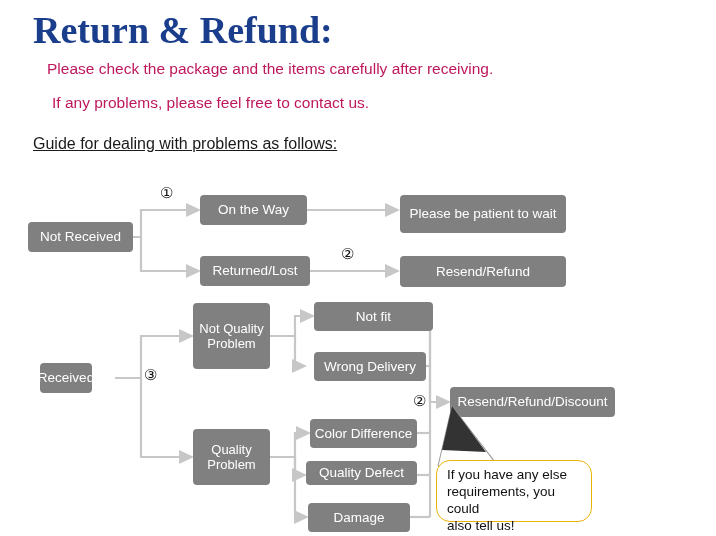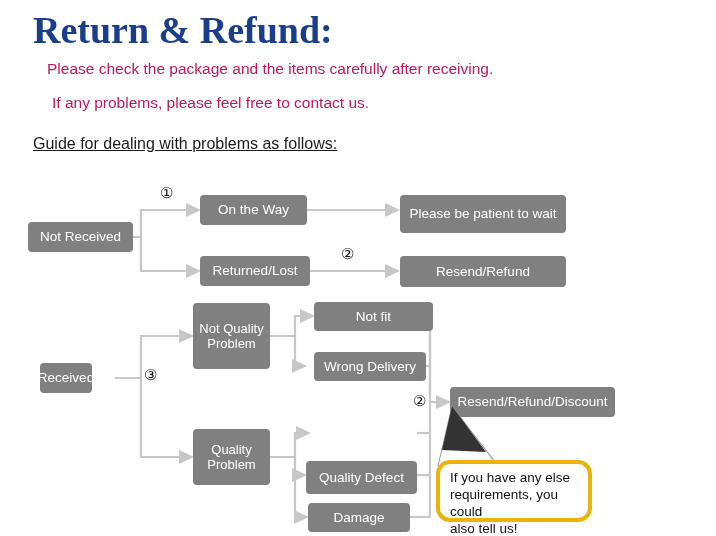--- a/index.html
+++ b/index.html
@@ -70,21 +70,21 @@
   .node.tall { font-size: 13px; }
   .circnum {
     position: absolute;
     font-size: 15px;
     color: #111111;
     z-index: 4;
   }
   .callout {
     position: absolute;
     background: #ffffff;
-    border: 4px solid #eab308;
+    border: 1px solid #eab308;
     border-radius: 14px;
     color: #111111;
     font-size: 13.5px;
     line-height: 1.25;
     padding: 6px 10px;
     box-sizing: border-box;
     z-index: 5;
   }
   svg.lines {
     position: absolute;
@@ -185,22 +185,25 @@
     </div>
 
     <div class="node" style="left:314px; top:302px; width:119px; height:29px;">
       <span>Not fit</span>
     </div>
 
     <div class="node" style="left:306px; top:352px; width:112px; height:29px;margin-left:8px;">
       <span>Wrong Delivery</span>
     </div>
 
-
-    <div class="node" style="left:306px; top:461px; width:111px; height:33px;">
+    <div class="node" style="left:310px; top:419px; width:107px; height:29px;">
+      <span>Color Difference</span>
+    </div>
+
+    <div class="node" style="left:306px; top:461px; width:111px; height:24px;">
       <span>Quality Defect</span>
     </div>
 
     <div class="node" style="left:308px; top:503px; width:102px; height:29px;">
       <span>Damage</span>
     </div>
 
     <div class="node" style="left:450px; top:387px; width:165px; height:30px;">
       <span>Resend/Refund/Discount</span>
     </div>

